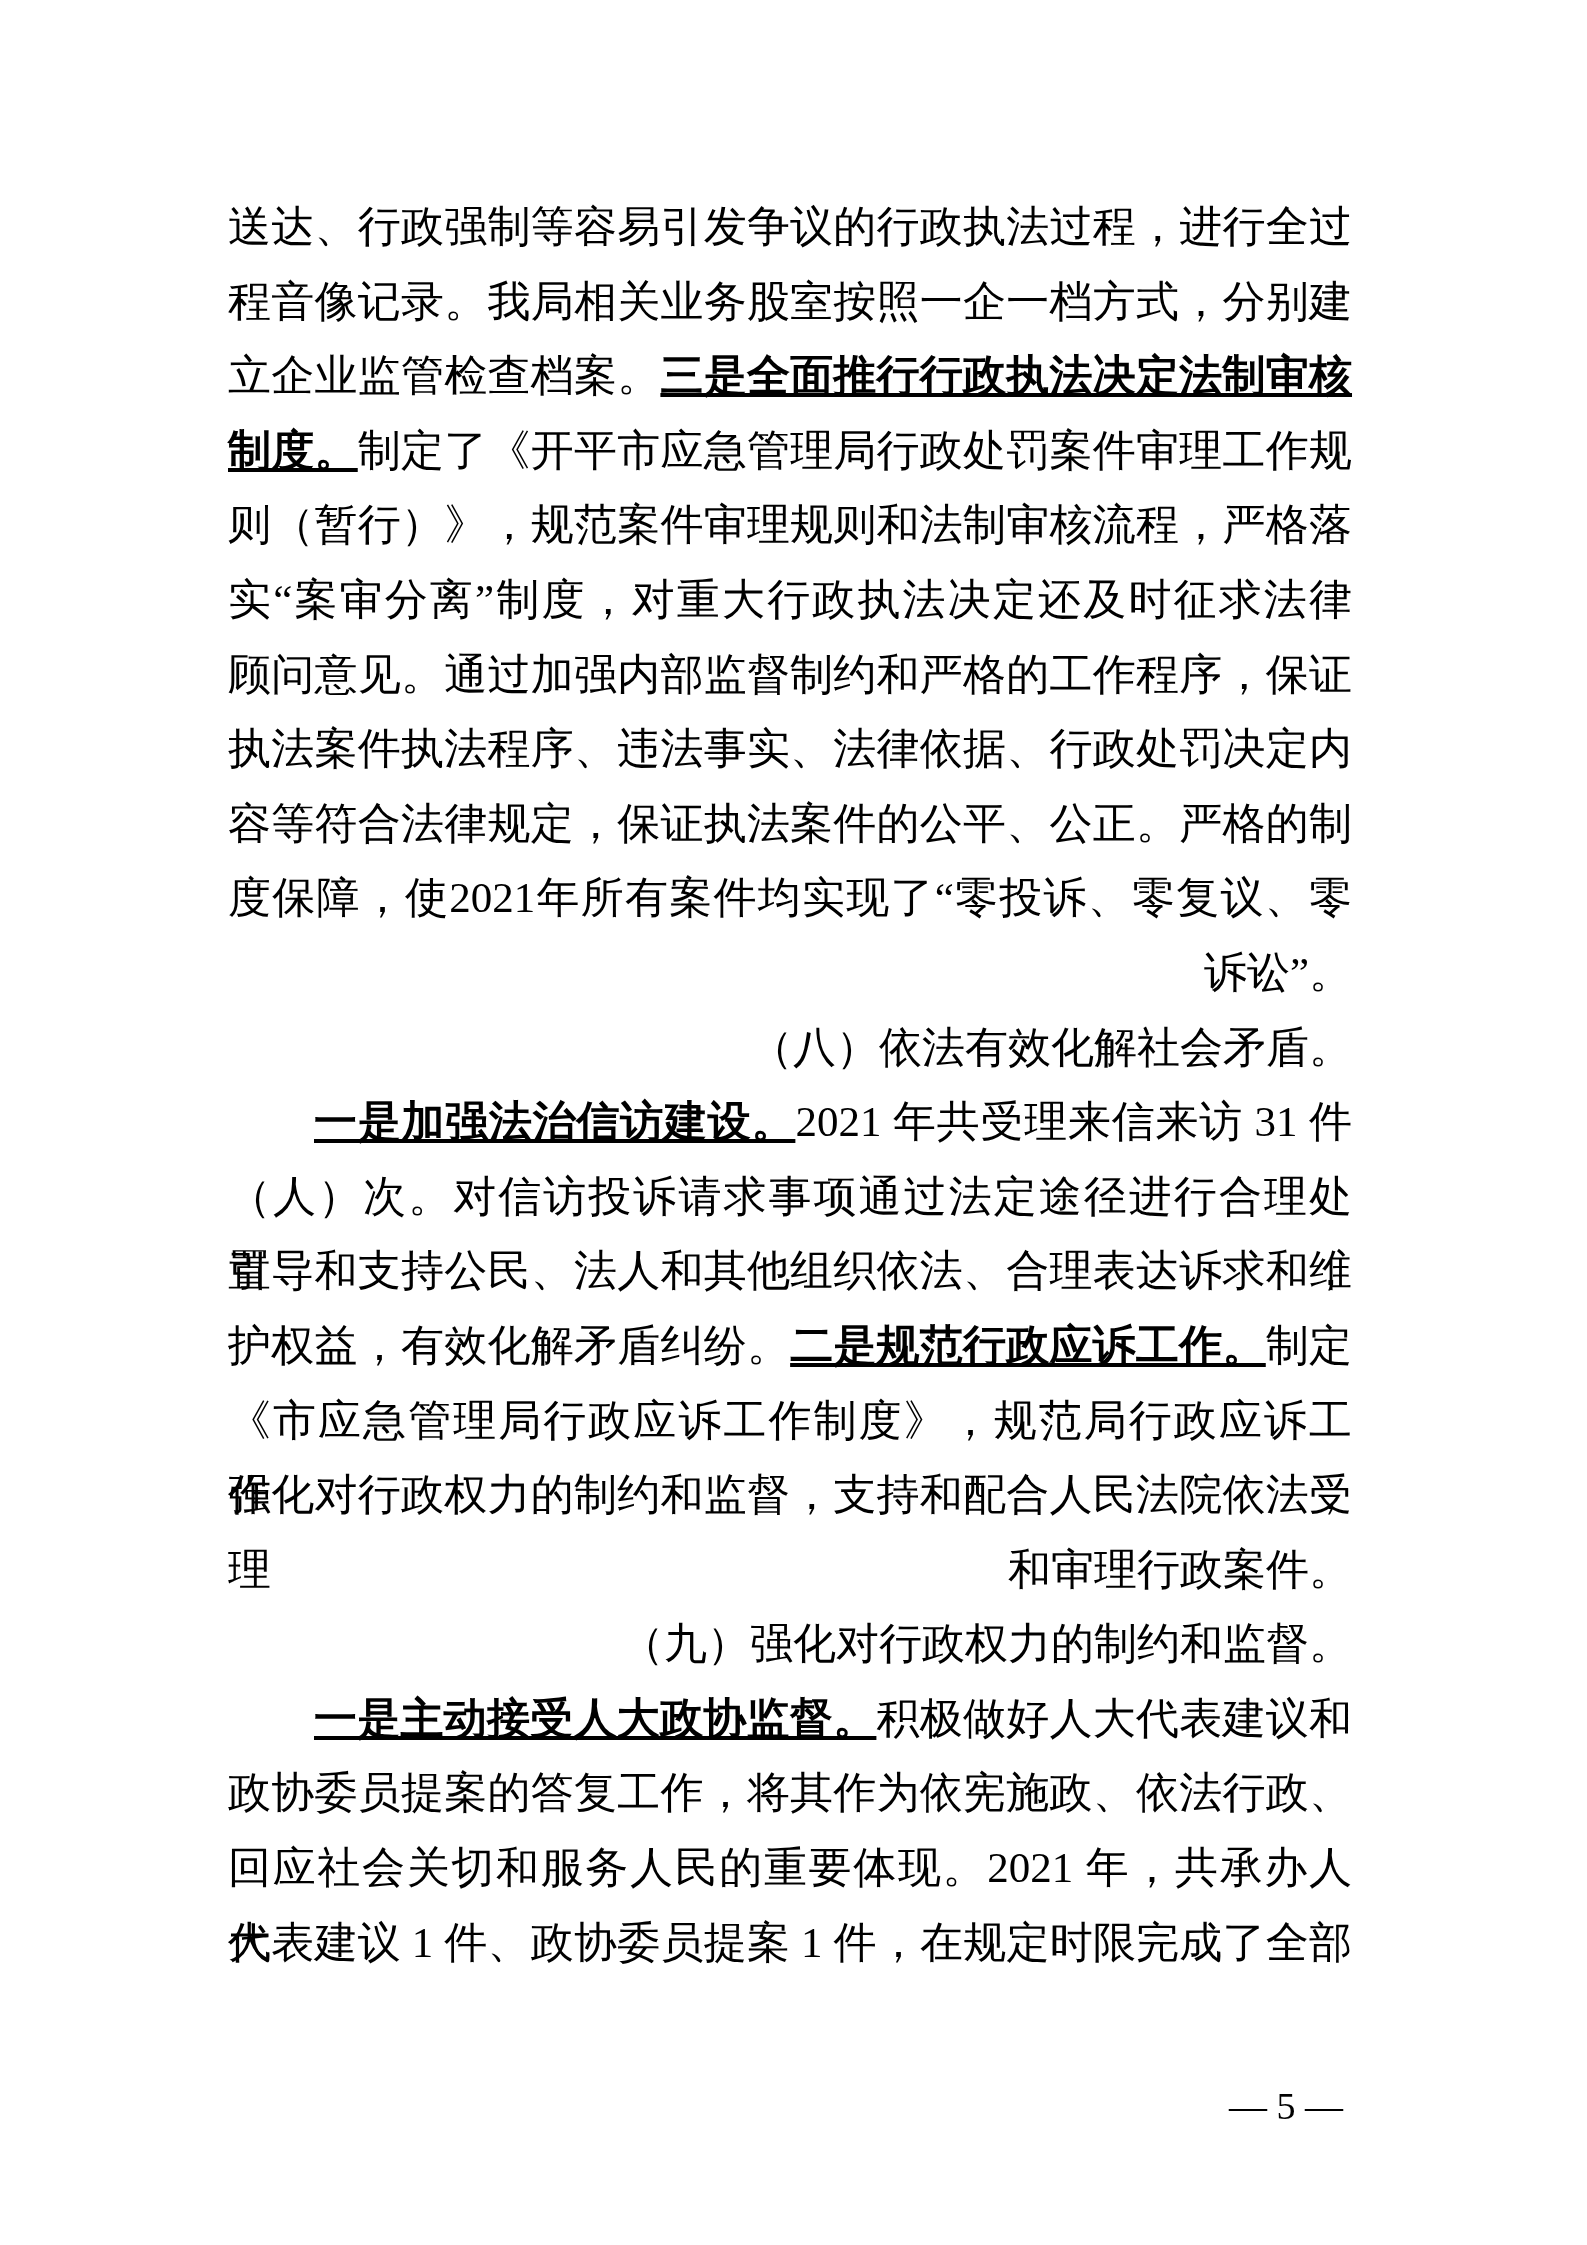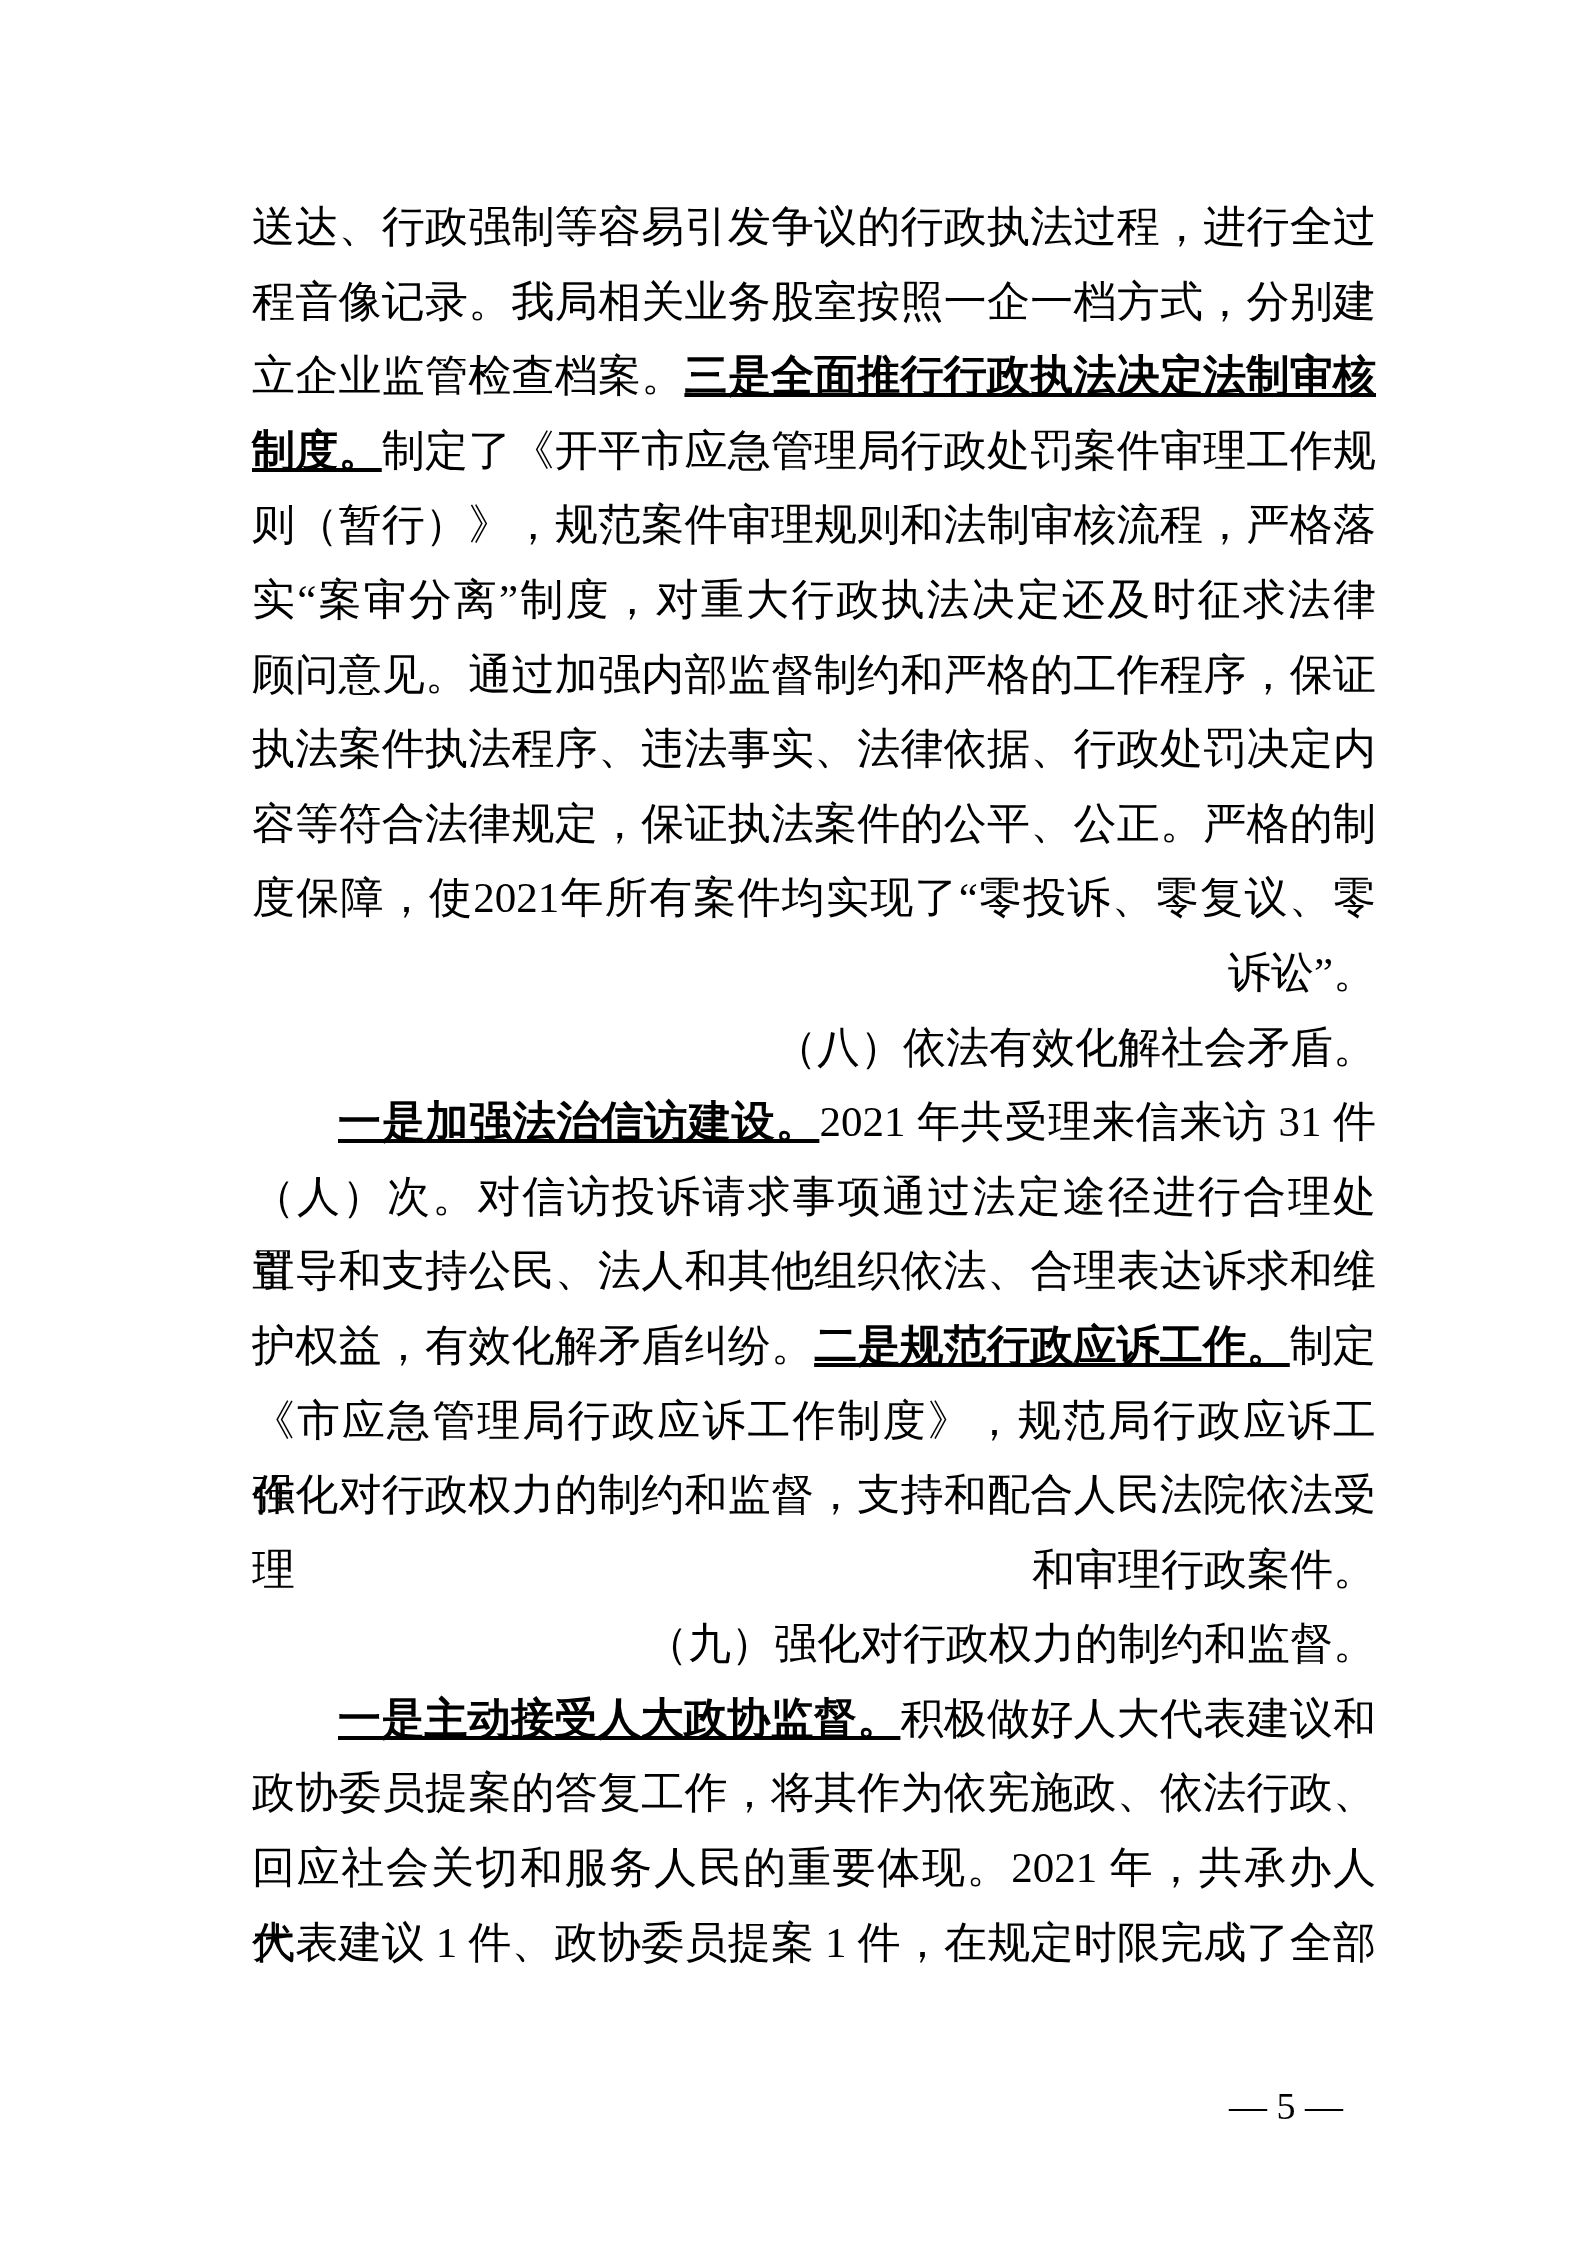--- a/index.html
+++ b/index.html
@@ -11,21 +11,21 @@
     position: relative;
     width: 1587px;
     height: 2245px;
     background: #ffffff;
     color: #000000;
     font-family: "Liberation Serif", "DejaVu Serif", serif;
     overflow: hidden;
   }
   .text-block {
     position: absolute;
-    left: 252px;
+    left: 228px;
     top: 190px;
     width: 1124px;
   }
   .line {
     font-size: 43px;
     line-height: 74.6px;
     height: 74.6px;
     text-align: right;
     white-space: normal;
   }

